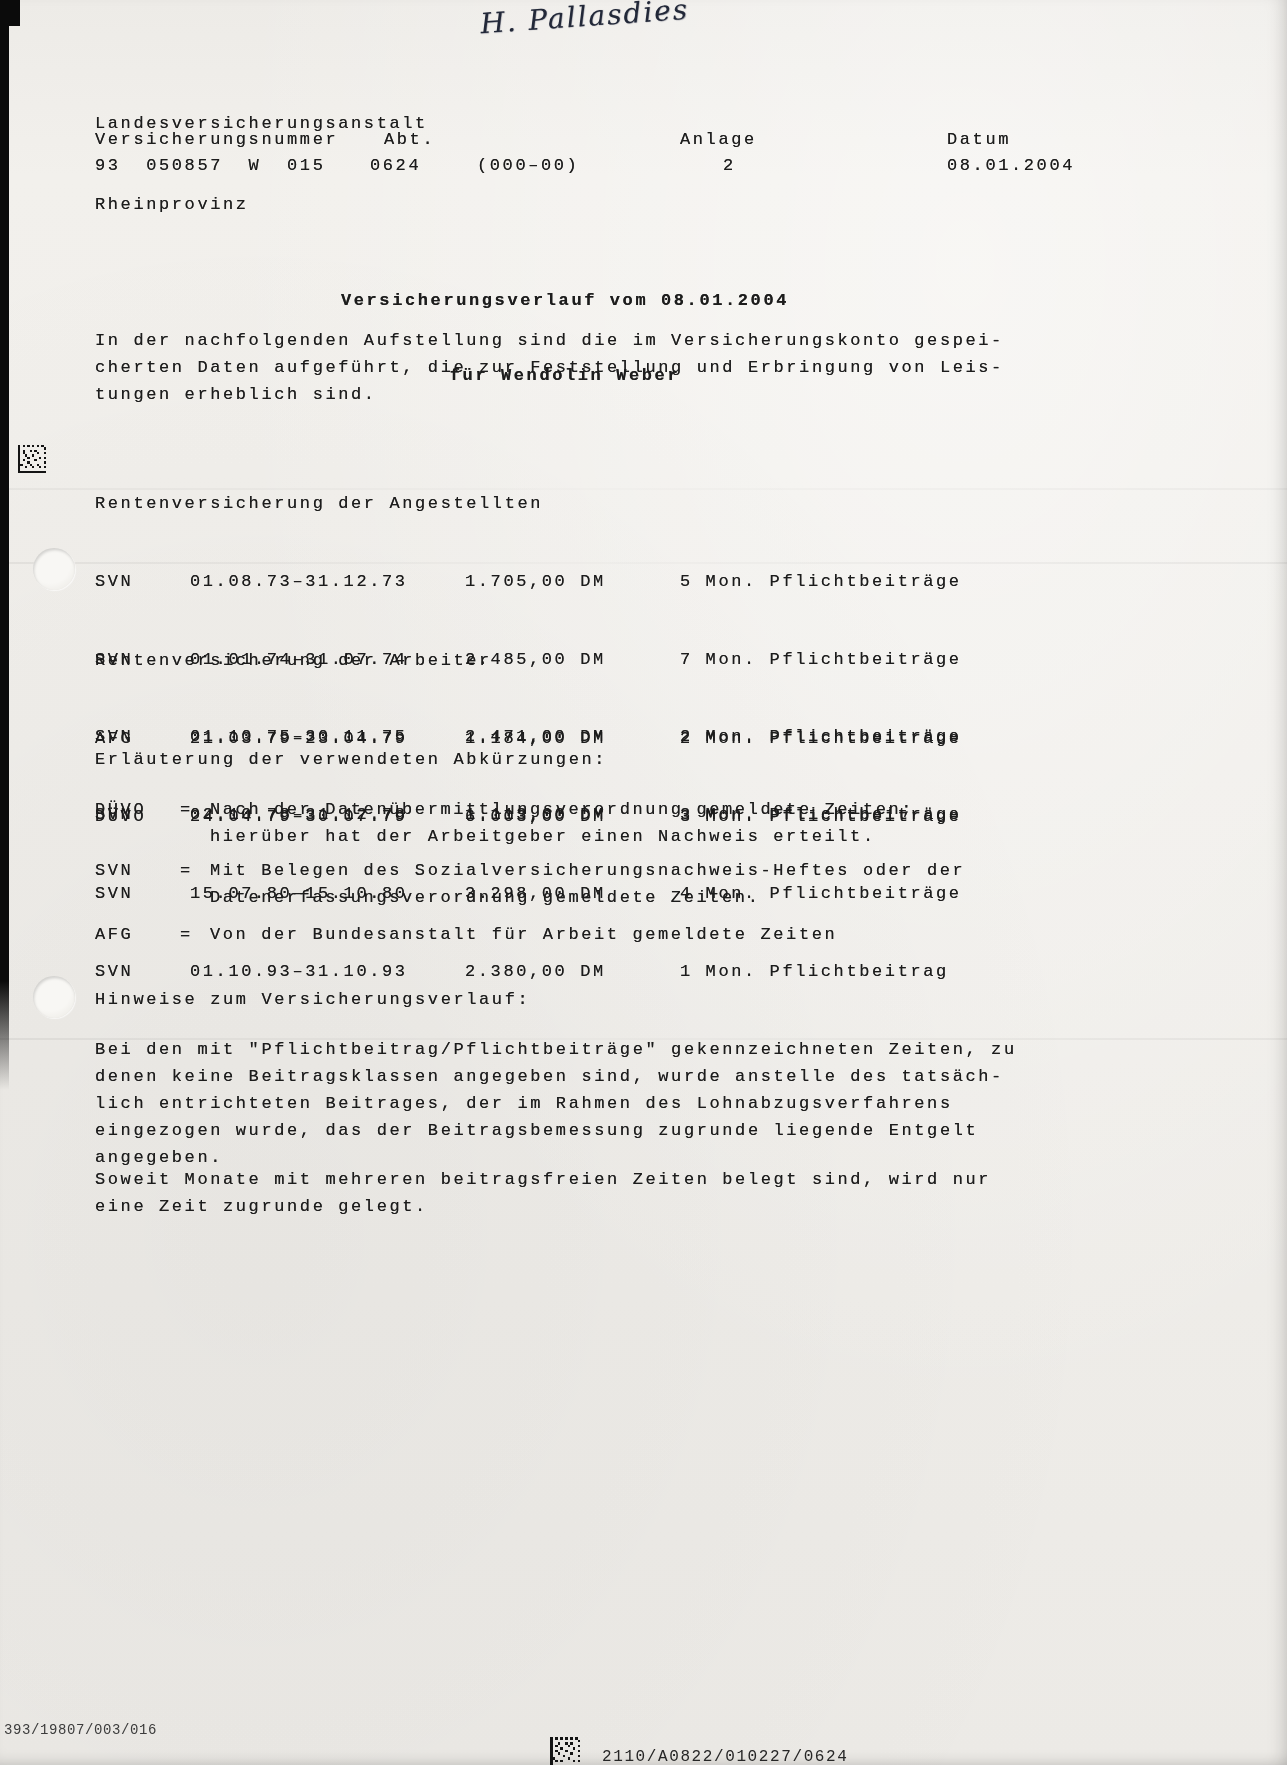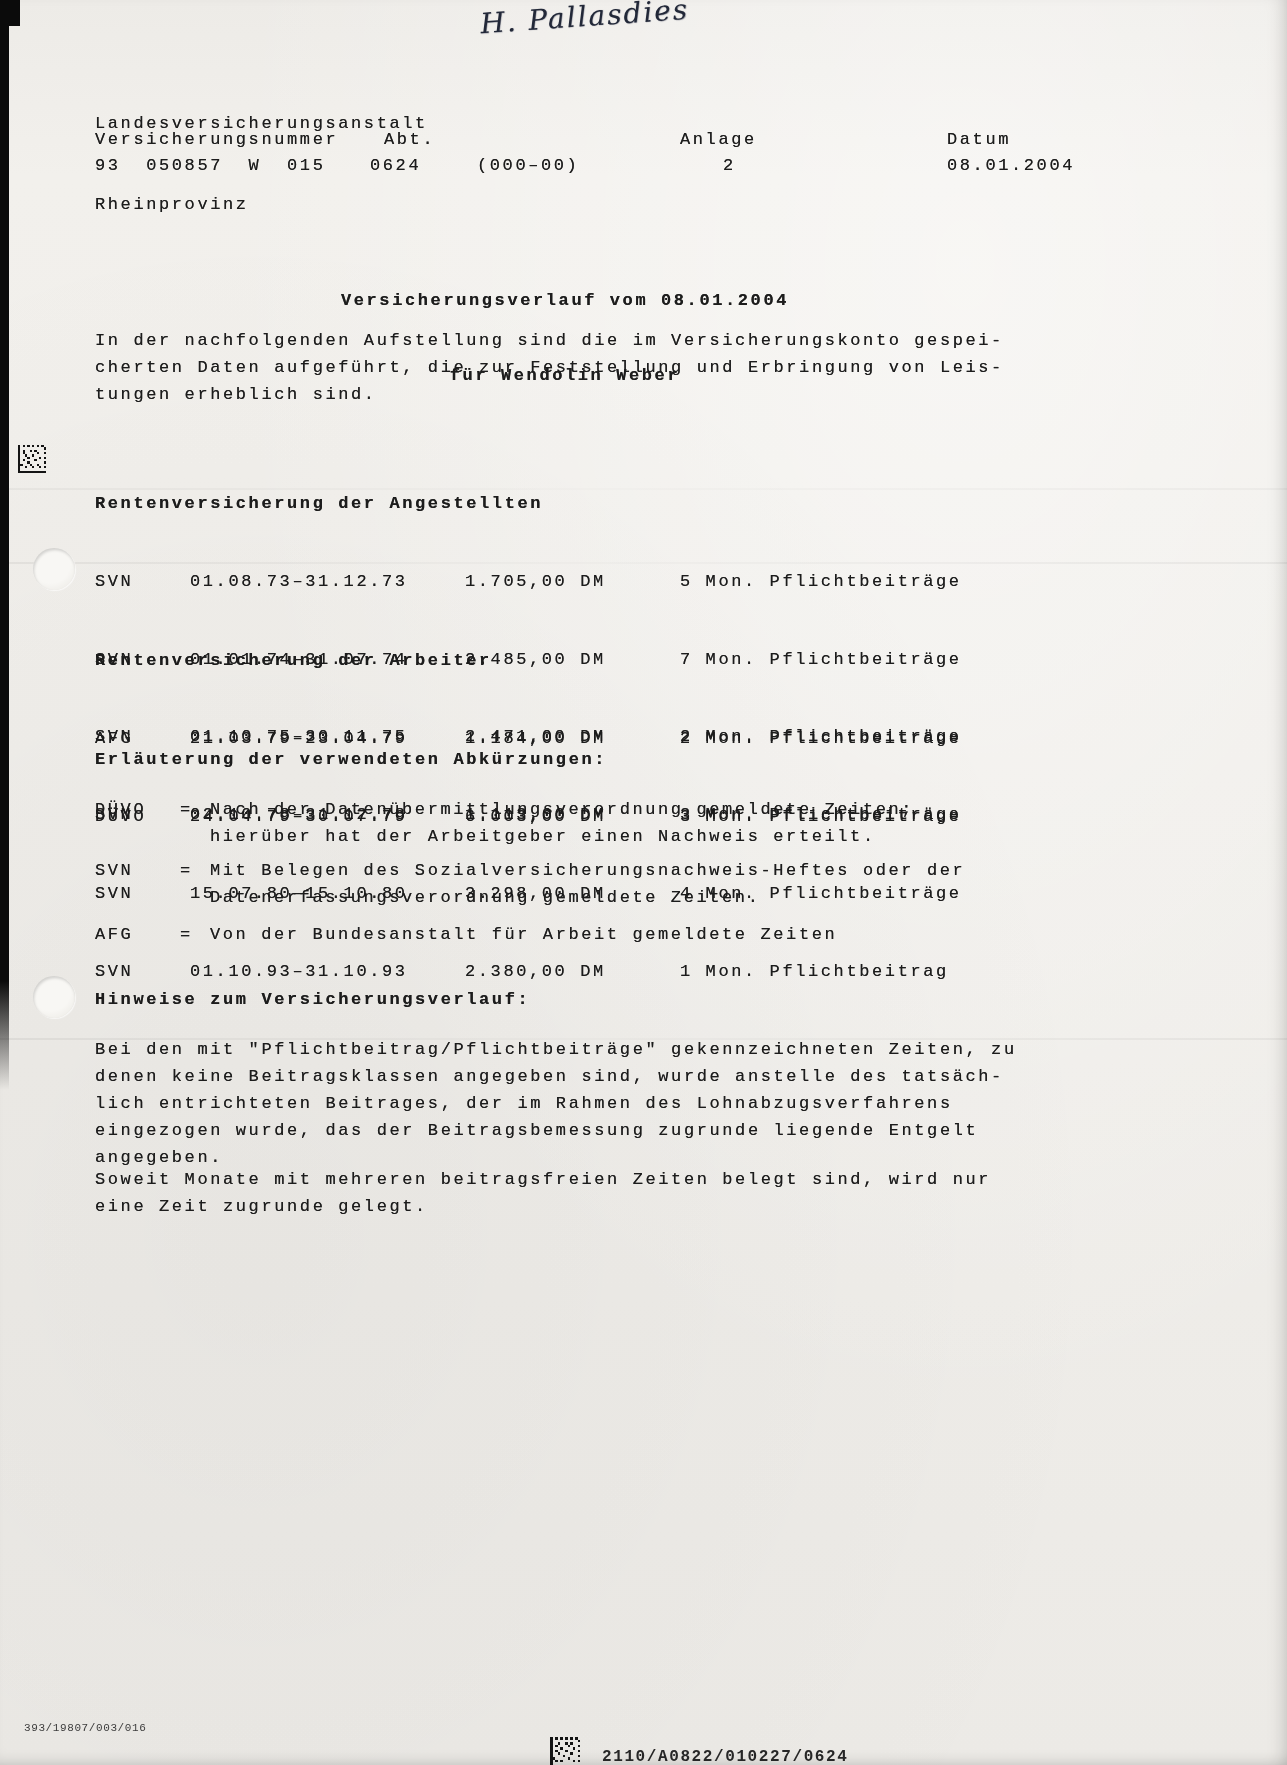--- a/index.html
+++ b/index.html
@@ -15,43 +15,43 @@
     box-shadow: inset -14px 0 20px -14px rgba(0,0,0,0.22), inset 0 -12px 16px -12px rgba(0,0,0,0.18);
   }
   .t {
     position:absolute;
     font-size:17px;
     letter-spacing:2.6px;
     line-height:27px;
     white-space:pre;
     text-shadow:0 0 0.6px rgba(25,25,25,0.72);
   }
-  .hd { font-weight:bold; }
+  .hd { font-weight:normal; }
   .title { text-align:center; font-weight:bold; line-height:25px;font-family:Liberation Mono, monospace; }
   .sec .hd { line-height:24px; }
   .sec .row { display:grid; grid-template-columns:95px 275px 215px auto; line-height:23.5px; }
   .abbr { display:grid; grid-template-columns:85px 30px auto; }
   .handwriting {
     position:absolute;
     font-family:"DejaVu Serif",serif; font-style:italic;
     font-size:28px; letter-spacing:2px; color:#222838;
     transform:rotate(-4deg);
     text-shadow:0.5px 0.4px 0.9px rgba(30,35,60,0.45);
   }
   .edge-bar { position:absolute; left:0; top:0; width:9px; height:1090px;
     background:linear-gradient(180deg, #0b0b0b 90%, rgba(11,11,11,0)); }
   .edge-corner { position:absolute; left:0; top:0; width:20px; height:26px; background:#0b0b0b; }
   .hole { position:absolute; width:42px; height:42px; border-radius:50%;
     background:radial-gradient(circle at 42% 36%, #f8f7f4 55%, #e9e7e2 100%);
     box-shadow: inset 1px 2px 3px rgba(0,0,0,0.16), 1px 1px 1px rgba(255,255,255,0.65); }
   .crease { position:absolute; left:0; right:0; height:2px; opacity:0.55;
     background:linear-gradient(90deg, rgba(0,0,0,0.10), rgba(0,0,0,0.03) 45%, rgba(0,0,0,0.09)); }
   .dm { position:absolute; }
-  .footer-left { position:absolute; left:24px; top:1722px; font-size:11px; letter-spacing:0.6px; color:#3c3c3c; }
-  .footer-right { position:absolute; left:602px; top:1748px; font-size:16px; font-weight:bold;
+  .footer-left { position:absolute; left:4px; top:1722px; font-size:14px; letter-spacing:0.6px; color:#3c3c3c; }
+  .footer-right { position:absolute; left:602px; top:1748px; font-size:16px; font-weight:normal;
     letter-spacing:1.6px; color:#262626; white-space:pre; }
 </style>
 </head>
 <body>
 
 <div class="page">
 
   <div class="crease" style="top:488px;opacity:.4"></div>
   <div class="crease" style="top:562px"></div>
   <div class="crease" style="top:1038px"></div>

